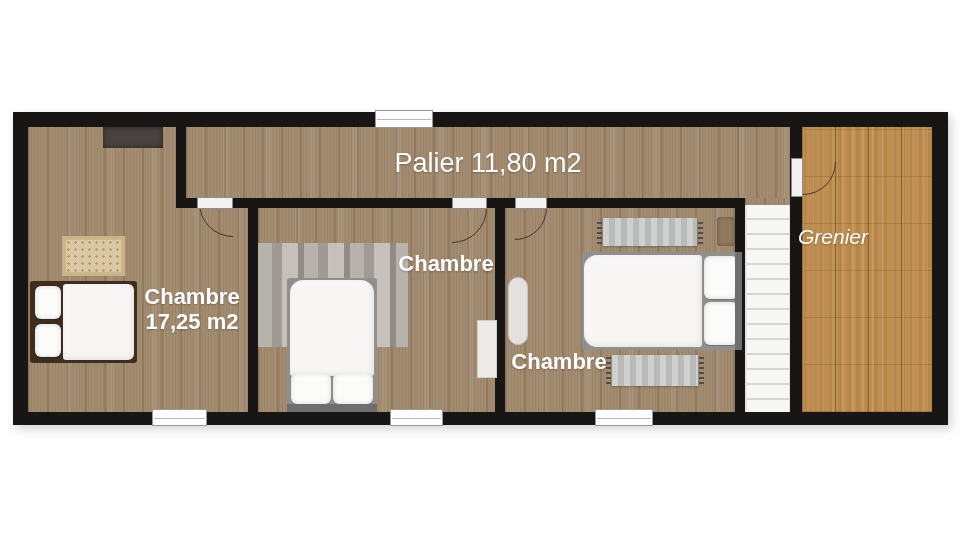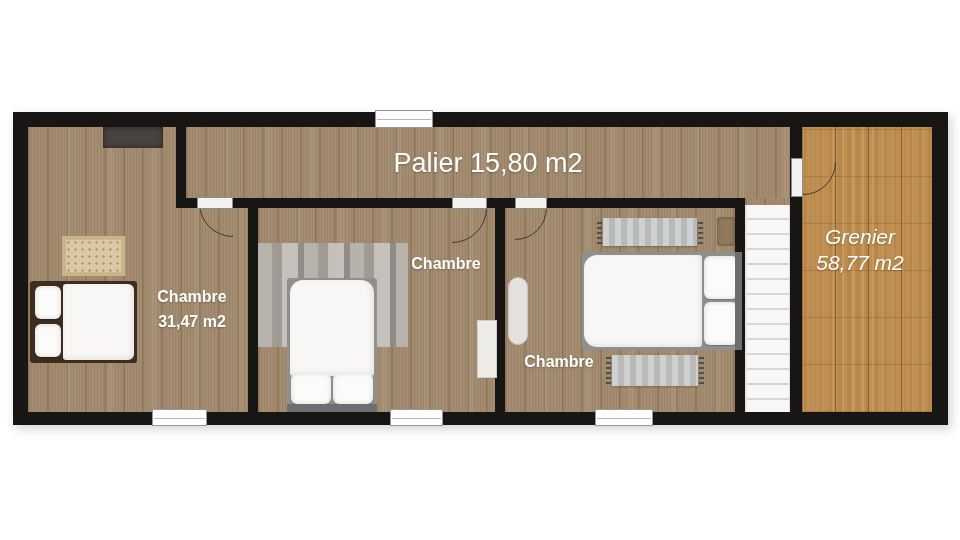--- a/index.html
+++ b/index.html
@@ -53,21 +53,21 @@
   .runner{background:repeating-linear-gradient(90deg,#ced1d0 0 6px,#b7bab9 6px 12px);
       box-shadow:0 1px 2px rgba(0,0,0,.25);}
   .runner::before,.runner::after{content:'';position:absolute;top:2px;bottom:2px;width:5px;
       background:repeating-linear-gradient(0deg,#4e4e4e 0 2px,rgba(0,0,0,0) 2px 5px);}
   .runner::before{left:-6px;} .runner::after{right:-6px;}
   .capsule{background:#e3e1de;border:1px solid #c6c4c1;border-radius:11px;}
   .desk{background:#edebe8;border:1px solid #cfcdc9;}
   .nightstand{background:#8f7a5c;border-radius:3px;box-shadow:inset 0 0 4px rgba(0,0,0,.35);}
 
   
-  .lbl{color:#ffffff;text-align:center;line-height:25px;font-size:16px;font-weight:bold;
+  .lbl{color:#ffffff;text-align:center;line-height:25px;font-size:22px;font-weight:bold;
        text-shadow:0 1px 2px rgba(0,0,0,.25);}
   .lbl span{display:block;}
   .lbl-palier{font-size:27px;font-weight:normal;line-height:31px;}
   .lbl-grenier{font-style:italic;font-weight:normal;font-size:21px;line-height:26px;}
 </style>
 </head>
 <body>
 
 <div class="stage">
   <div class="plan">
@@ -119,31 +119,30 @@
     <div class="abs nightstand" style="left:704px;top:105px;width:18px;height:29px;"></div>
     <div class="abs bed" style="left:569px;top:140px;width:160px;height:98px;">
       <div class="duvet" style="left:2px;top:3px;width:118px;height:92px;border-radius:13px 3px 3px 13px;"></div>
       <div class="pillow" style="left:122px;top:4px;width:34px;height:43px;"></div>
       <div class="pillow" style="left:122px;top:50px;width:34px;height:43px;"></div>
       <div class="headboard" style="right:0;top:0;width:7px;height:100%;"></div>
     </div>
     <div class="abs runner" style="left:599px;top:243px;width:86px;height:31px;"></div>
 
     <div class="abs lbl lbl-palier" style="left:173px;top:36px;width:604px;">
-      <span>Palier 15,80 m2</span>
+      <span>Palier 11,80 m2</span>
     </div>
     <div class="abs lbl" style="left:79px;top:172px;width:200px;">
       <span>Chambre</span>
-      <span>31,47 m2</span>
+      <span>17,25 m2</span>
     </div>
     <div class="abs lbl" style="left:333px;top:139px;width:200px;">
       <span>Chambre</span>
     </div>
     <div class="abs lbl" style="left:446px;top:237px;width:200px;">
       <span>Chambre</span>
     </div>
-    <div class="abs lbl lbl-grenier" style="left:789px;top:112px;width:116px;">
+    <div class="abs lbl lbl-grenier" style="left:762px;top:112px;width:116px;">
       <span>Grenier</span>
-      <span>58,77 m2</span>
     </div>
 
   </div>
 </div>
 
 </body></html>

